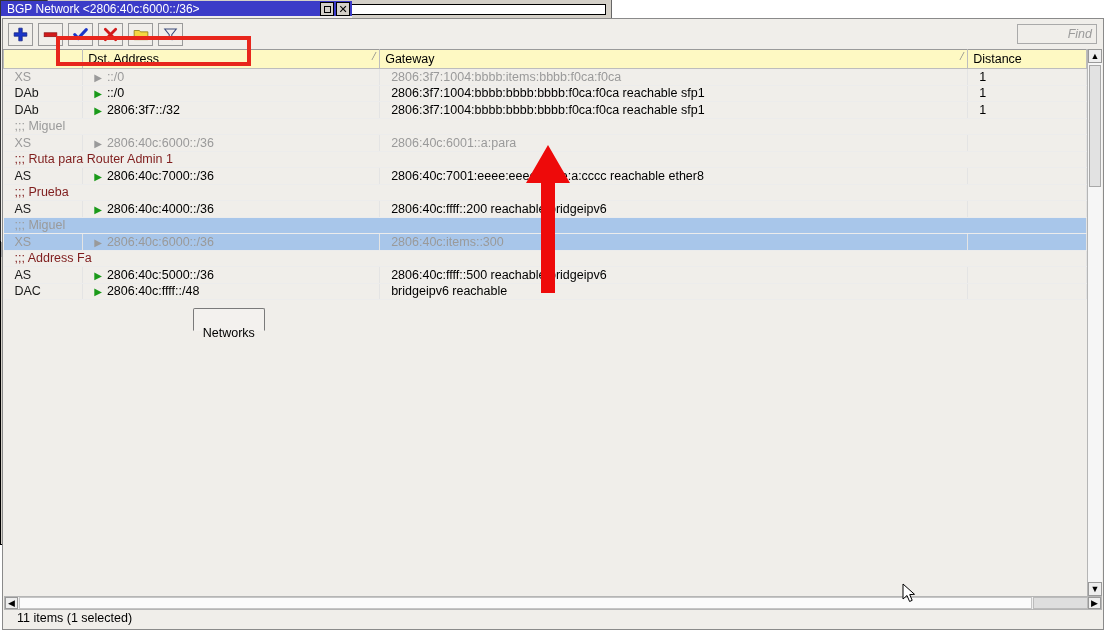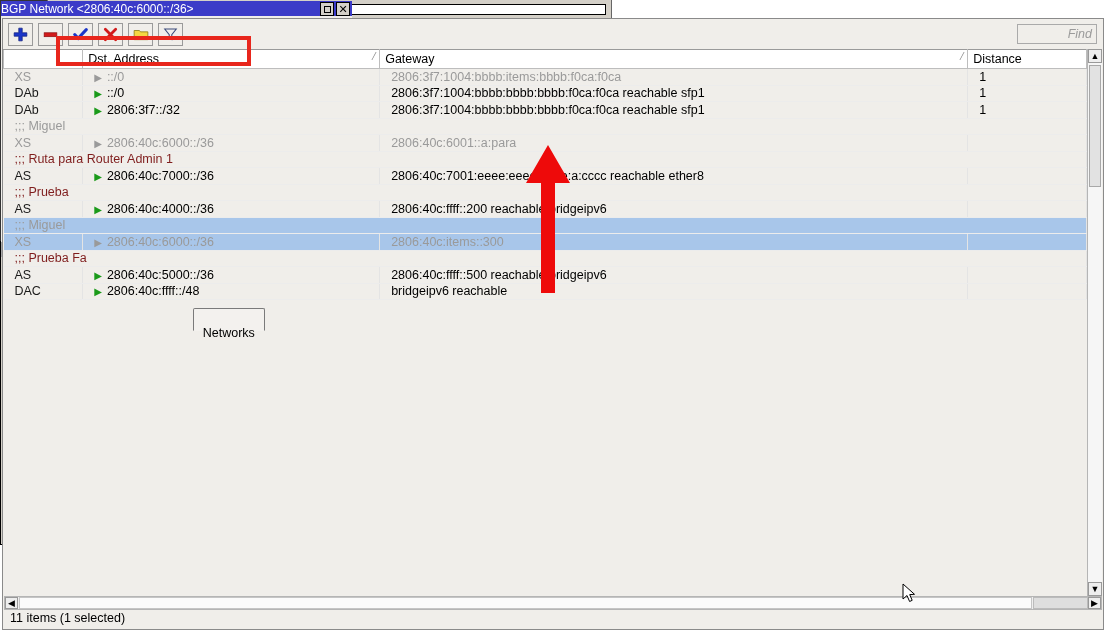--- a/index.html
+++ b/index.html
@@ -10,21 +10,21 @@
     font-family: "Liberation Sans", sans-serif;
     font-size: 12px;
     background: #ffffff;
   }
   #screen { position: relative; width: 1106px; height: 632px; background: #ffffff; }
 
   
   .win { position: absolute; background: #d4d0c8; border: 1px solid #000; }
   .titlebar {
     height: 15px; background: #a9a9a9; color: #f2f2f2;
-    font-size: 11.5px; line-height: 17px; 
+    font-size: 11.5px; line-height: 17px; padding-left: 6px;
     position: relative; user-select: none;
   }
   .titlebar.blue { background: #3b3bc8; color: #ffffff; font-size: 12px; }
   .tb-btns { position: absolute; right: 2px; top: 1px; display: flex; gap: 2px; }
   .tb-btn {
     width: 14px; height: 14px; background: #d4d0c8;
     border: 1px solid #000; display: flex;
     align-items: center; justify-content: center;
     font-size: 9px; color: #000; line-height: 1;
   }
@@ -150,21 +150,21 @@
   #ipv6-window .inner { position: absolute; left: 2px; top: 18px; right: 2px; bottom: 2px; background: #f0eeea; border: 1px solid #8a8a8a; }
   .rl-toolbar { height: 30px; display: flex; align-items: center; padding: 4px 5px; gap: 5px; position: relative; }
   .rl-find {
     position: absolute; right: 6px; top: 5px; width: 80px; height: 20px;
     background: #f0eeea; border: 1px solid #aaa; color: #9b9b9b; font-style: italic;
     font-size: 12.5px; text-align: right; padding-right: 4px; line-height: 18px;
   }
   .rl-table-wrap { position: absolute; left: 0; right: 16px; top: 30px; bottom: 33px; overflow: hidden; }
   table.rl { border-collapse: collapse; table-layout: fixed; width: 100%; }
   table.rl th {
-    background: #ffffff; border: 1px solid #bdbdbd; border-top: 1px solid #9a9a9a;
+    background: #fef9c3; border: 1px solid #bdbdbd; border-top: 1px solid #9a9a9a;
     font-weight: normal; font-size: 12.5px; text-align: left; padding: 1px 5px;
     height: 19px; position: relative; color: #000;
   }
   table.rl td {
     border-right: 1px solid #e4e4e4; border-bottom: 1px solid #ececec;
     font-size: 12.5px; padding: 0 11px; height: 16.5px; white-space: nowrap;
     overflow: hidden;
   }
   tr.rl-sel td { background: #a8c6ea; }
   td.flags { color: #1a1a1a; padding-left: 4px; }
@@ -181,21 +181,21 @@
   .rl-vscroll .arr { width: 14px; height: 14px; background: #eee; border: 1px solid #999;
                      display:flex; align-items:center; justify-content:center; font-size:9px; }
   .rl-vthumb { position: absolute; left: 1px; right: 1px; top: 16px; height: 122px; background: #e2e2e2; border: 1px solid #a8a8a8; }
   .rl-hscroll {
     position: absolute; left: 1px; right: 1px; bottom: 19px; height: 14px;
     background: #efefef; border: 1px solid #b5b5b5; display: flex; align-items: center;
   }
   .rl-hscroll .arr { width: 13px; height: 12px; background: #eee; border: 1px solid #999;
                      display:flex; align-items:center; justify-content:center; font-size:9px; }
   .rl-hthumb { flex: 1; height: 12px; background: #fbfbfb; border: 1px solid #c5c5c5; margin: 0 1px; }
-  .rl-status { position: absolute; left: 1px; right: 1px; bottom: 1px; height: 18px;
+  .rl-status { position: absolute; left: 8px; right: 1px; bottom: 1px; height: 18px;
                font-size: 12.5px; line-height: 17px; padding-left: 6px; background: #f0eeea; }
   .cursor-arrow { position: absolute; left: 902px; top: 583px; z-index: 30; }
 </style>
 </head>
 <body>
 
 <div id="screen">
 
   <div id="terminal-outer-edge"></div>
   <div id="terminal-outer-edge2"></div>
@@ -464,21 +464,21 @@
               <tr class="rl-sel">
                 <td colspan="4" class="comment dis">;;; Miguel</td>
               </tr>
               <tr class="rl-sel">
                 <td class="flags dis">XS</td>
                 <td class="dst dis"><span class="tri dis">▶</span>2806:40c:6000::/36</td>
                 <td class="gw dis">2806:40c:items::300</td>
                 <td class="dist dis"></td>
               </tr>
               <tr>
-                <td colspan="4" class="comment">;;; Prueba Fa</td>
+                <td colspan="4" class="comment">;;; Address Fa</td>
               </tr>
               <tr>
                 <td class="flags">AS</td>
                 <td class="dst"><span class="tri">▶</span>2806:40c:5000::/36</td>
                 <td class="gw">2806:40c:ffff::500 reachable bridgeipv6</td>
                 <td class="dist"></td>
               </tr>
               <tr>
                 <td class="flags">DAC</td>
                 <td class="dst"><span class="tri">▶</span>2806:40c:ffff::/48</td>

